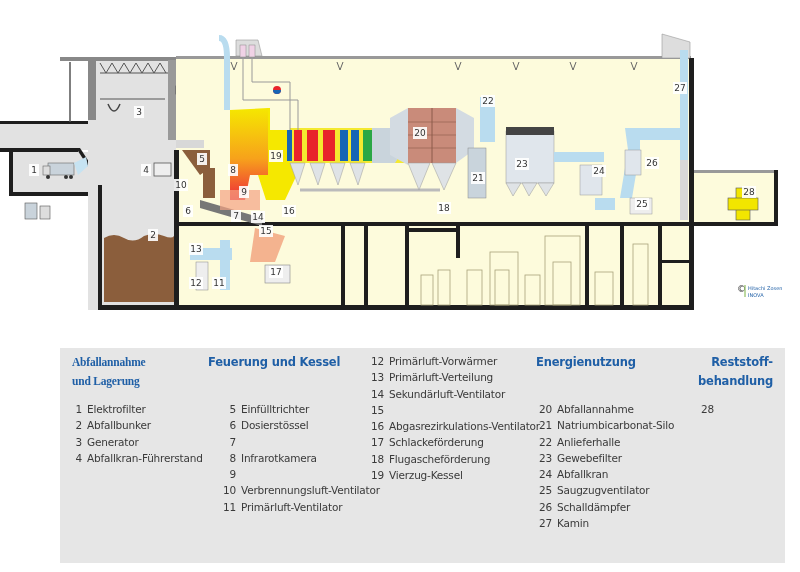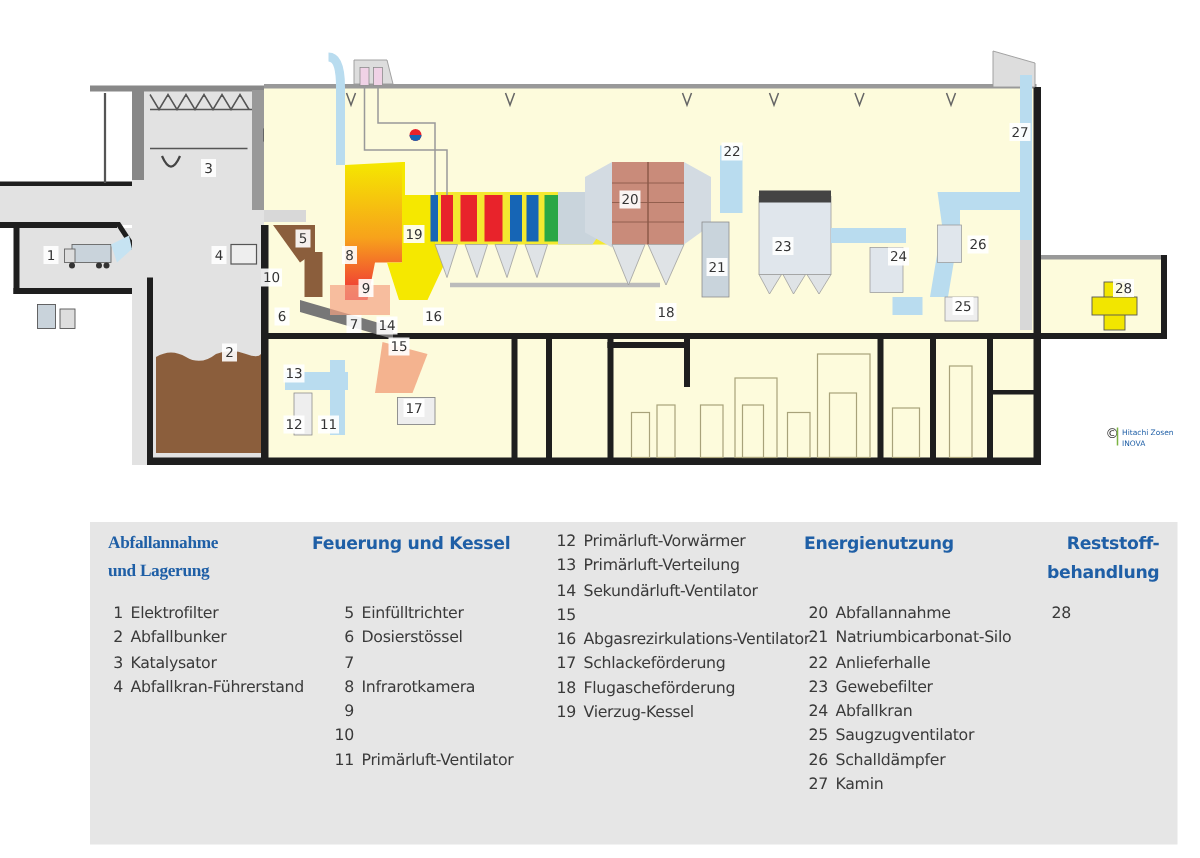--- a/index.html
+++ b/index.html
@@ -339,21 +339,21 @@
         <li>
           <span class="n" style="width: 10px;">1</span>
           <span class="t">Elektrofilter</span>
         </li>
         <li>
           <span class="n" style="width: 10px;">2</span>
           <span class="t">Abfallbunker</span>
         </li>
         <li>
           <span class="n" style="width: 10px;">3</span>
-          <span class="t">Katalysator</span>
+          <span class="t">Generator</span>
         </li>
         <li>
           <span class="n" style="width: 10px;">4</span>
           <span class="t">Abfallkran-Führerstand</span>
         </li>
       </ul>
     </div>
     <div class="col" style="left: 148px;">
       <h3 style="white-space: pre-line;">Feuerung und Kessel</h3>
       <ul>
@@ -370,20 +370,21 @@
         </li>
         <li>
           <span class="n" style="width: 28px;">8</span>
           <span class="t">Infrarotkamera</span>
         </li>
         <li>
           <span class="n" style="width: 28px;">9</span>
         </li>
         <li>
           <span class="n" style="width: 28px;">10</span>
+          <span class="t">Verbrennungsluft-Ventilator</span>
         </li>
         <li>
           <span class="n" style="width: 28px;">11</span>
           <span class="t">Primärluft-Ventilator</span>
         </li>
       </ul>
     </div>
     <div class="col" style="left: 308px;">
       <ul>
         <li>

